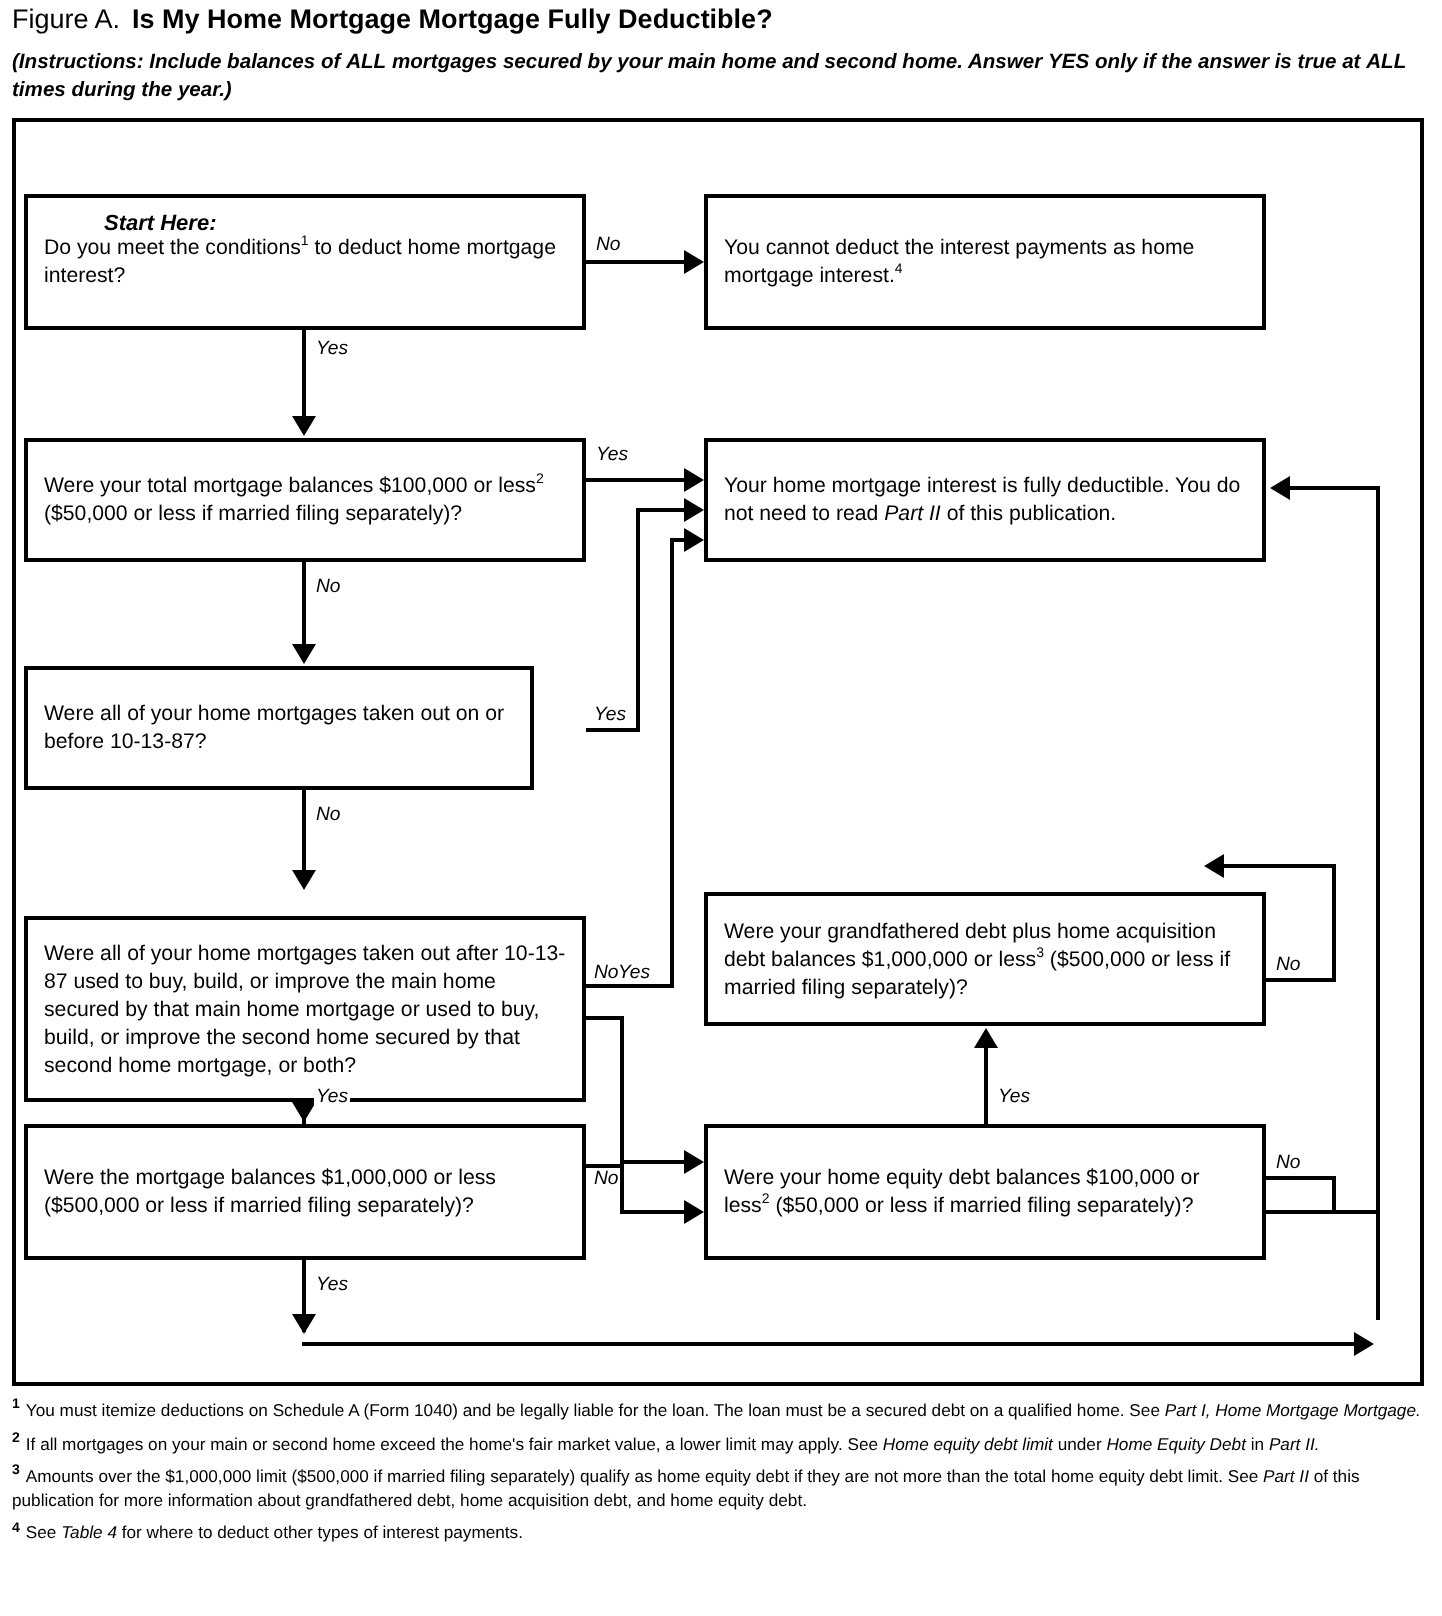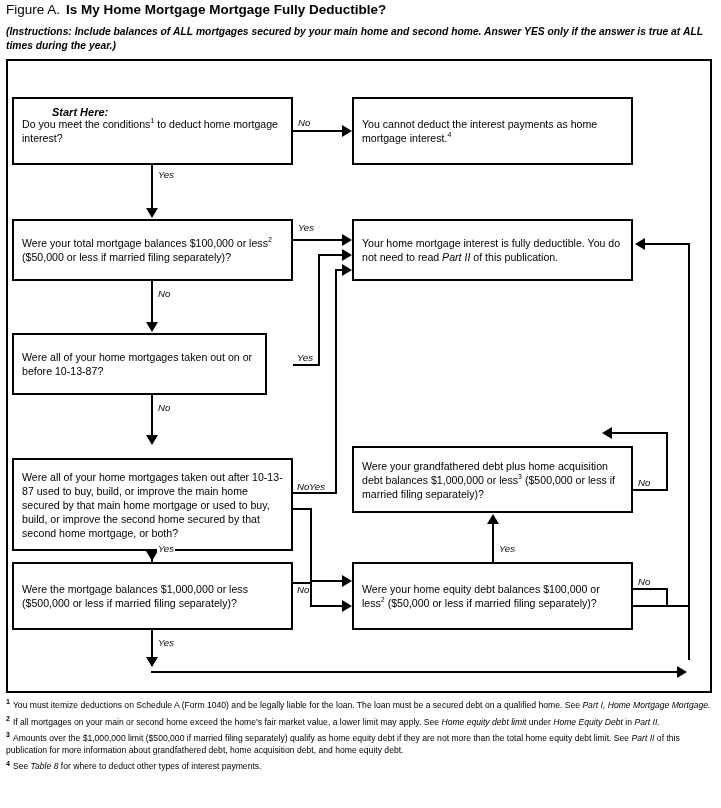--- a/index.html
+++ b/index.html
@@ -322,18 +322,18 @@
 
     <div class="fn">
       <span class="mark">2</span>If all mortgages on your main or second home exceed the home's fair market value, a lower limit may apply. See <i>Home equity debt limit</i> under <i>Home Equity Debt</i> in <i>Part II.</i>
     </div>
 
     <div class="fn">
       <span class="mark">3</span>Amounts over the $1,000,000 limit ($500,000 if married filing separately) qualify as home equity debt if they are not more than the total home equity debt limit. See <i>Part II</i> of this publication for more information about grandfathered debt, home acquisition debt, and home equity debt.
     </div>
 
     <div class="fn">
-      <span class="mark">4</span>See <i>Table 8</i> for where to deduct other types of interest payments.
+      <span class="mark">4</span>See <i>Table 4</i> for where to deduct other types of interest payments.
     </div>
 
   </div>
 
 </div>
 
 </body></html>

